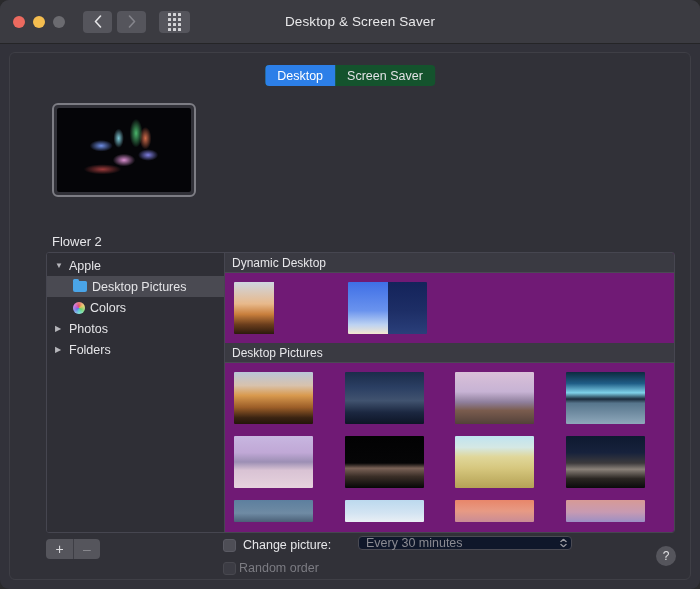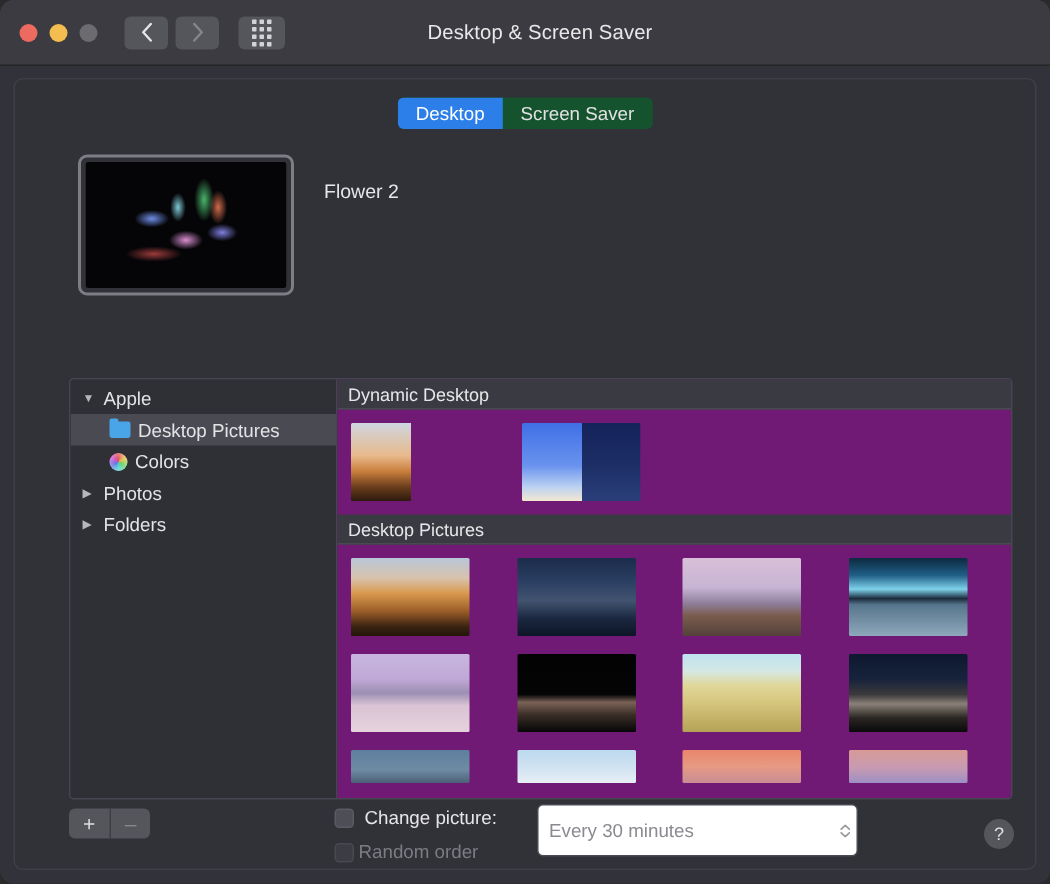--- a/index.html
+++ b/index.html
@@ -111,20 +111,21 @@
     white-space: nowrap;
   }
   .tab.active { background: #2c7fe8; color: #ffffff; }
 
   
   .preview-row {
     position: absolute;
     left: 42px; top: 50px;
     display: flex; align-items: flex-start;
     gap: 20px;
+    flex-direction: column;
   }
   .preview-frame {
     width: 144px; height: 94px;
     border: 2px solid #7d7d84;
     border-radius: 6px;
     padding: 3px;
     background: #313138;
   }
   .preview-img {
     width: 100%; height: 100%;
@@ -257,22 +258,22 @@
     border-radius: 3px;
     flex: 0 0 auto;
   }
   .cbox.disabled { background: #3c3c44; border-color: #48484f; }
   .lbl { font-size: 12.5px; color: #e6e6e9; }
   .lbl.disabled { color: #7c7c83; }
 
   .popup {
     position: absolute;
     left: 348px; top: 483px;
-    width: 214px; height: 35px;
-    background: #ffffff;
+    width: 214px; height: 14px;
+    background: #0f172a;
     border: 1px solid #4a4a53;
     border-radius: 4px;
     display: flex; align-items: center;
     padding-left: 7px;
   }
   .popup .val { font-size: 12.5px; color: #8a8a91; }
   .stepper {
     position: absolute; right: 4px; top: 50%;
     transform: translateY(-50%);
     display: flex; flex-direction: column; align-items: center; gap: 1px;

